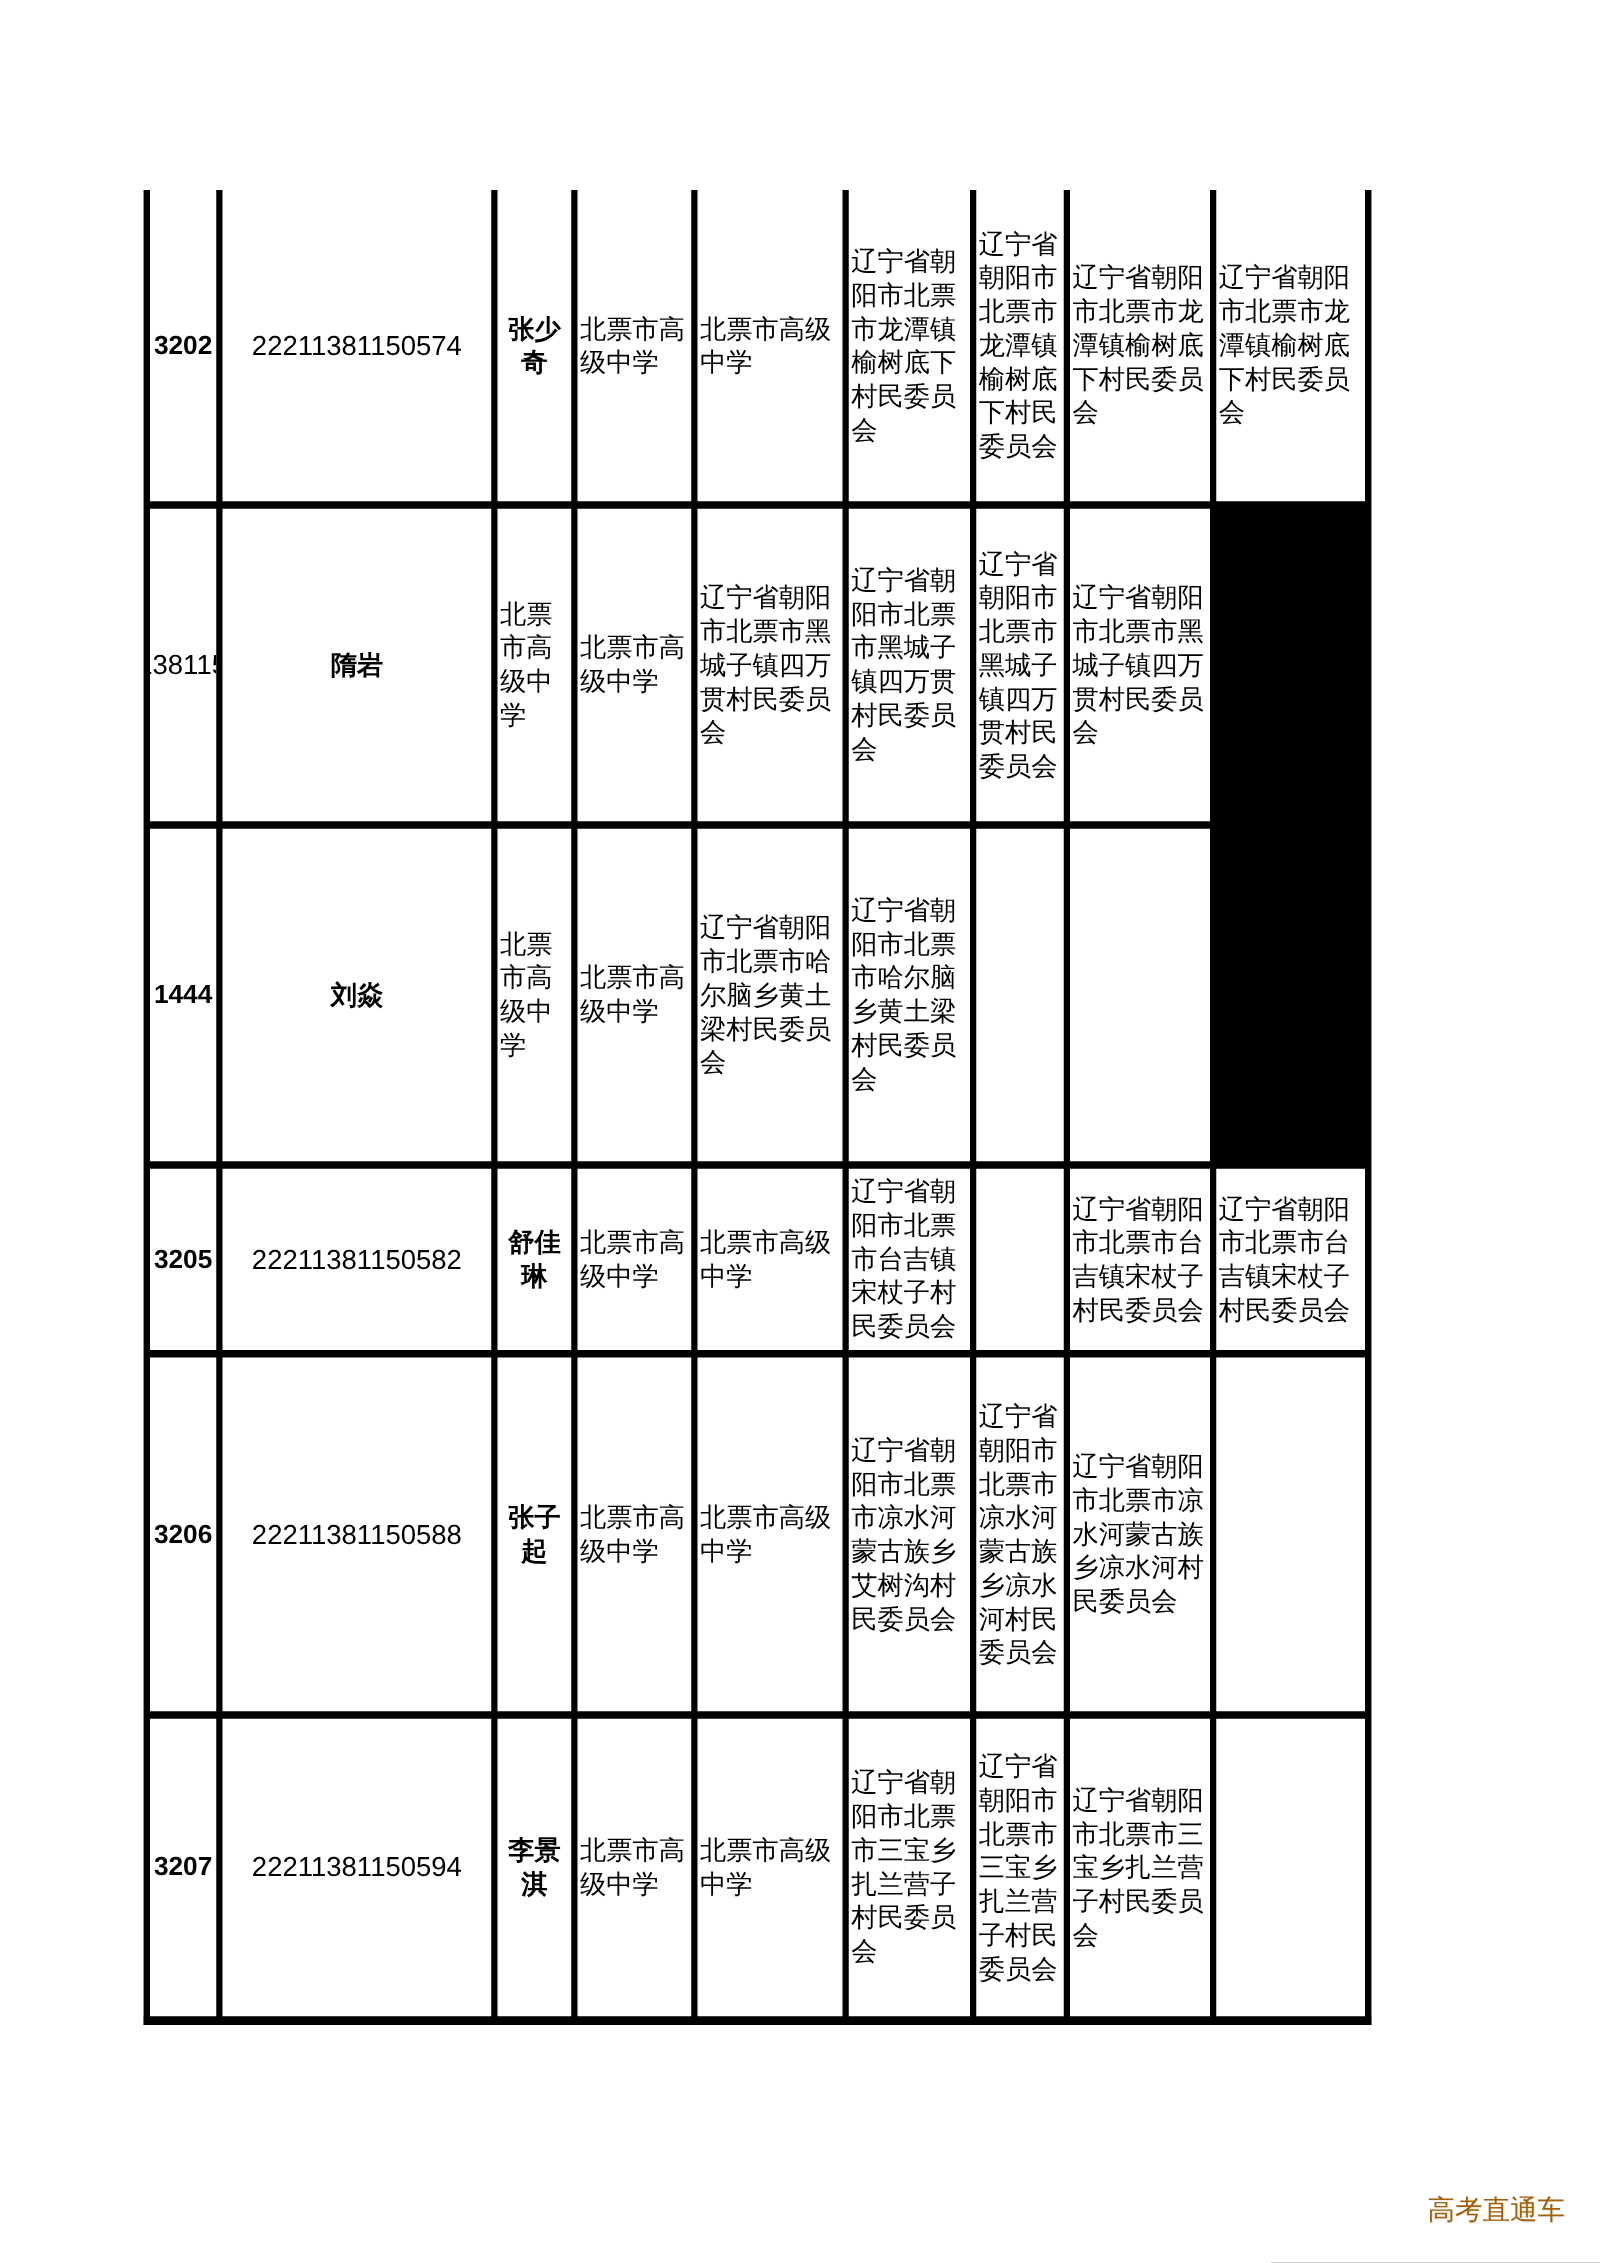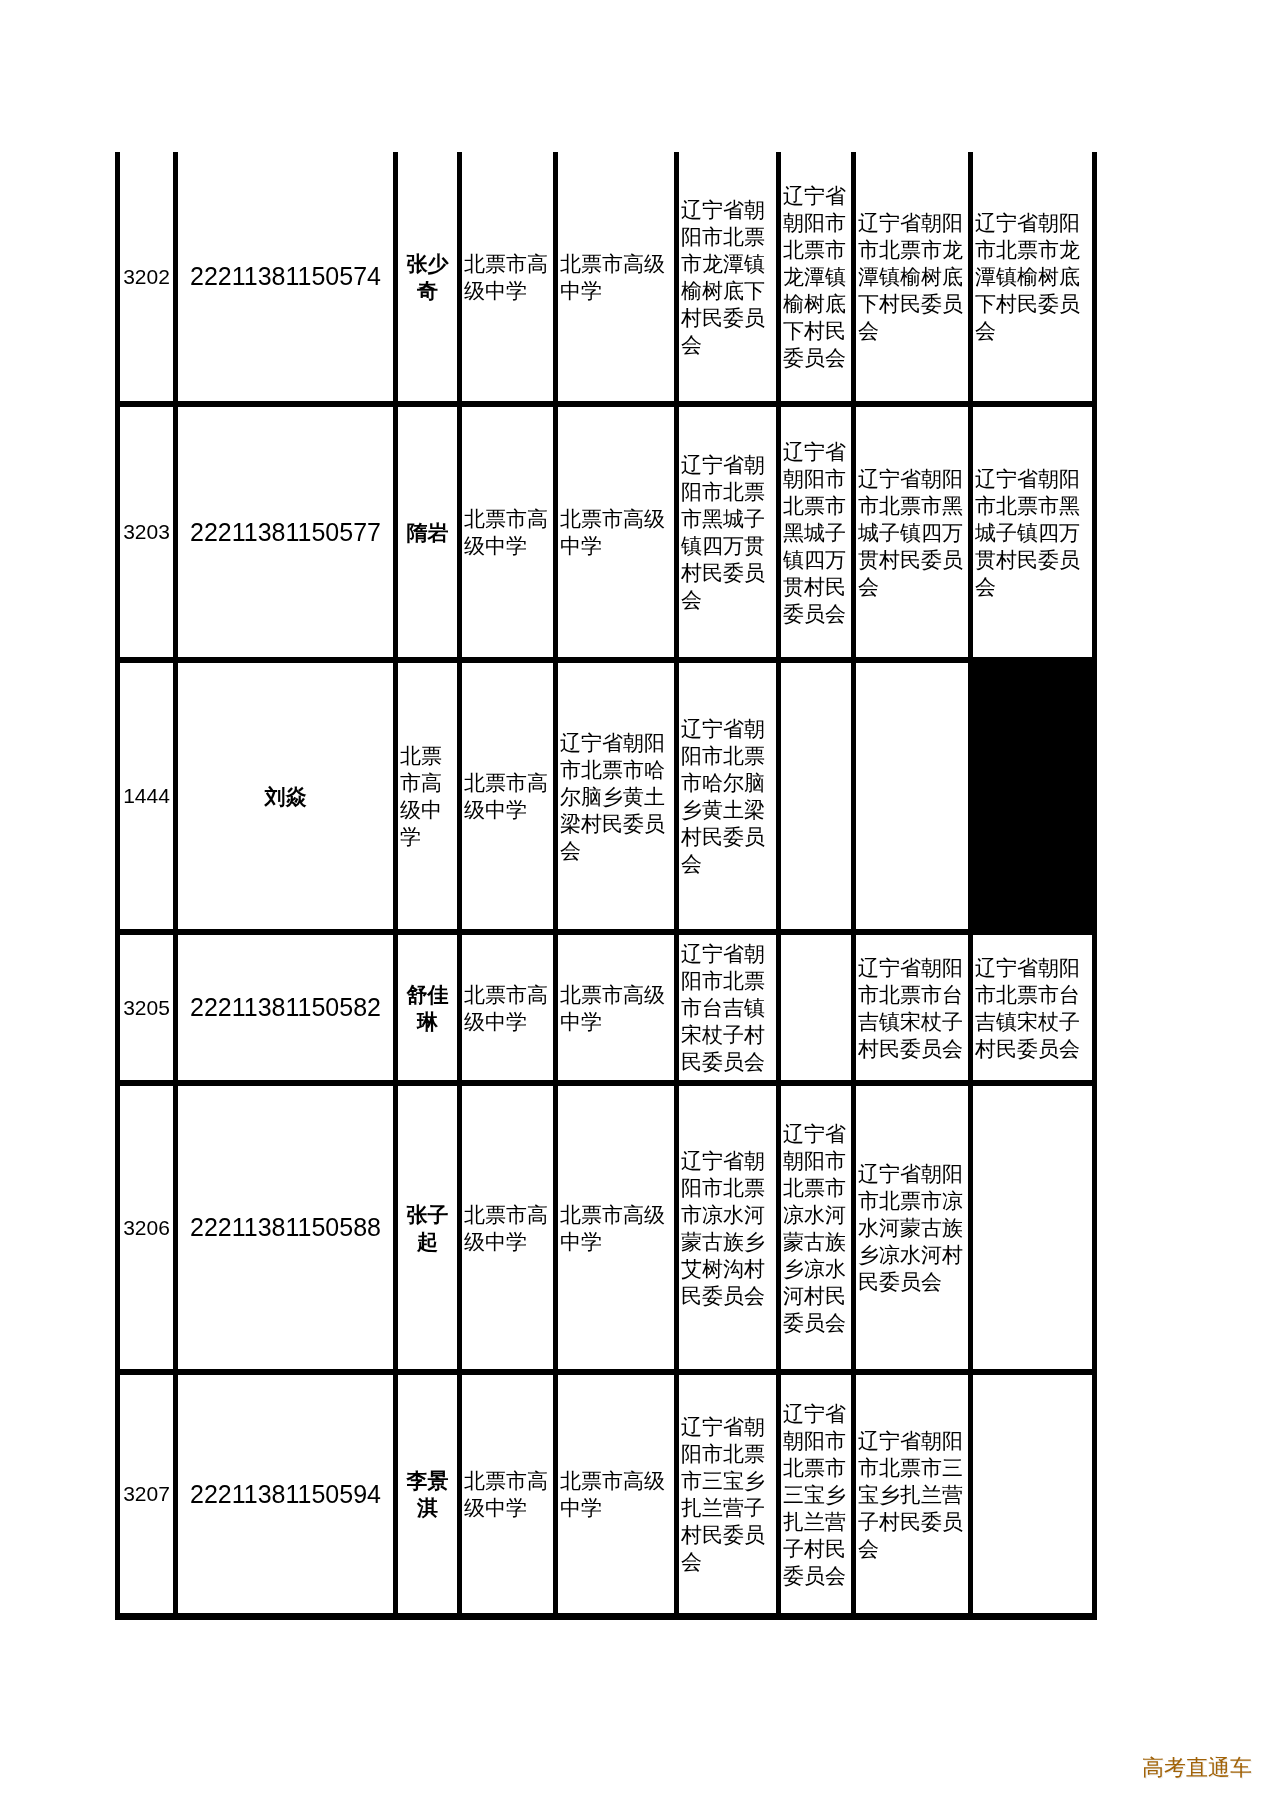--- a/index.html
+++ b/index.html
@@ -45,25 +45,26 @@
     display: flex;
     align-items: center;
     overflow: hidden;
     box-sizing: border-box;
   }
   .c-num {
     justify-content: center;
     text-align: center;
     font-size: 21px;
     letter-spacing: 0px;
+    font-weight: bold;
   }
   .c-id {
     justify-content: center;
     text-align: center;
-    font-size: 25px;
+    font-size: 22px;
   }
   .c-name {
     justify-content: center;
     text-align: center;
     font-size: 21px;
     line-height: 27px;
     word-break: break-all;
     padding: 0 2px;
     font-weight: bold;
   }
@@ -99,21 +100,20 @@
       <div class="cell c-name">张少奇</div>
       <div class="cell c-cjk">北票市高级中学</div>
       <div class="cell c-cjk">北票市高级中学</div>
       <div class="cell c-cjk">辽宁省朝阳市北票市龙潭镇榆树底下村民委员会</div>
       <div class="cell c-cjk">辽宁省朝阳市北票市龙潭镇榆树底下村民委员会</div>
       <div class="cell c-cjk">辽宁省朝阳市北票市龙潭镇榆树底下村民委员会</div>
       <div class="cell c-cjk">辽宁省朝阳市北票市龙潭镇榆树底下村民委员会</div>
     </div>
 
     <div class="t-row r2">
-      <div class="cell c-num">3203</div>
       <div class="cell c-id">22211381150577</div>
       <div class="cell c-name">隋岩</div>
       <div class="cell c-cjk">北票市高级中学</div>
       <div class="cell c-cjk">北票市高级中学</div>
       <div class="cell c-cjk">辽宁省朝阳市北票市黑城子镇四万贯村民委员会</div>
       <div class="cell c-cjk">辽宁省朝阳市北票市黑城子镇四万贯村民委员会</div>
       <div class="cell c-cjk">辽宁省朝阳市北票市黑城子镇四万贯村民委员会</div>
       <div class="cell c-cjk">辽宁省朝阳市北票市黑城子镇四万贯村民委员会</div>
     </div>
 

